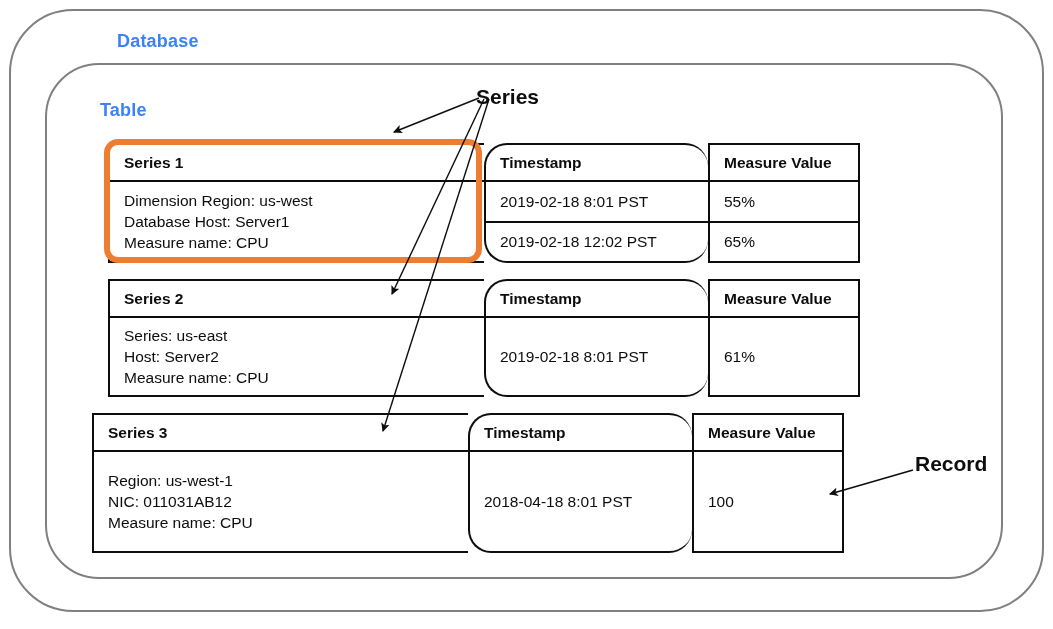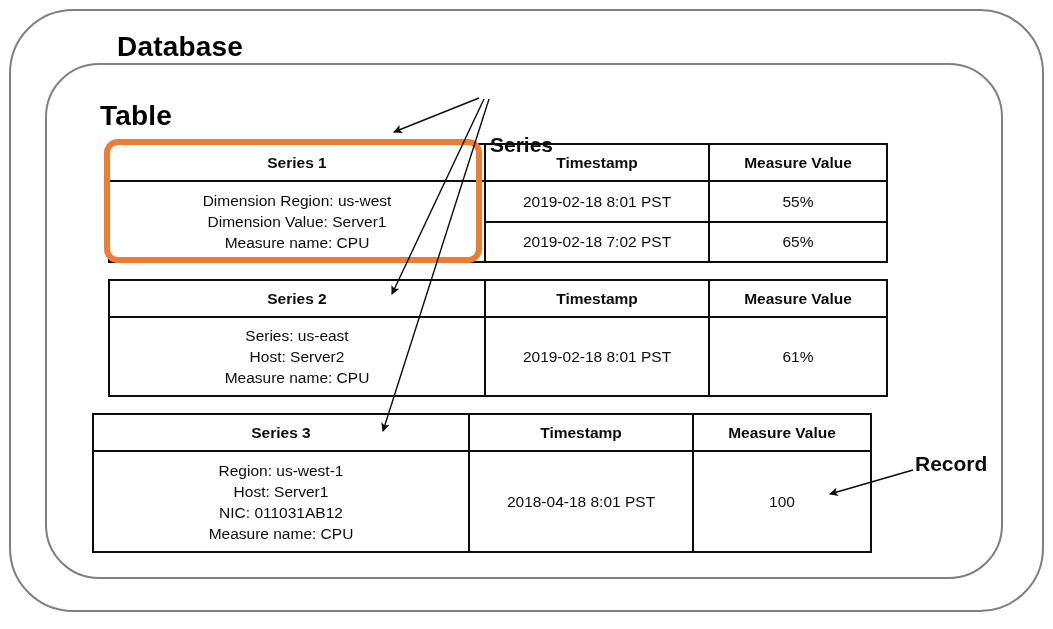--- a/index.html
+++ b/index.html
@@ -38,62 +38,61 @@
     top: 63px;
     width: 958px;
     height: 516px;
     border-radius: 54px;
   }
 
   
   .caption {
     position: absolute;
     font-weight: bold;
-    font-size: 28px;
+    font-size: 18px;
     letter-spacing: .2px;
-    color: #000000;
+    color: #3b82f6;
     white-space: nowrap;
   }
   #db-caption { left: 117px; top: 31px; }
   #table-caption { left: 100px; top: 100px; }
 
   
   .annot {
     position: absolute;
     font-weight: bold;
     font-size: 21px;
     color: #0d0d0d;
     white-space: nowrap;
   }
-  #series-label { left: 490px; top: 85px; margin-top: 48px; }
+  #series-label { left: 476px; top: 85px; }
   #record-label { left: 915px; top: 452px; }
 
   
   .series-block {
     position: absolute;
     display: flex;
     box-sizing: border-box;
   }
   #block-1 { left: 108px; top: 143px; width: 780px; height: 120px; }
   #block-2 { left: 108px; top: 279px; width: 780px; height: 118px; }
   #block-3 { left: 92px; top: 413px; width: 780px; height: 140px; }
 
   .col {
     box-sizing: border-box;
     display: flex;
     flex-direction: column;
     border: 2.5px solid #0d0d0d;
     border-right-width: 0;
     background: #fff;
-    text-align: center;
   }
   .col:last-child { border-right-width: 2.5px; }
   .col-series { width: 376px; }
-  .col-ts     { width: 224px; }
-  .col-mv     { width: 180px; }
+  .col-ts     { width: 224px; border-radius: 23px; }
+  .col-mv     { width: 152px; }
 
   .cell {
     box-sizing: border-box;
     padding: 6px 14px;
     display: flex;
     flex-direction: column;
     justify-content: center;
     font-size: 15.5px;
     line-height: 21px;
     color: #0d0d0d;
@@ -145,28 +144,28 @@
   <div class="caption" id="db-caption">Database</div>
 
   <div class="round-box" id="table-box"></div>
   <div class="caption" id="table-caption">Table</div>
 
   <div class="series-block" id="block-1">
     <div class="col col-series">
       <div class="cell head">Series 1</div>
       <div class="cell body">
         <span class="line">Dimension Region: us-west</span>
-        <span class="line">Dimension Value: Server1</span>
+        <span class="line">Database Host: Server1</span>
         <span class="line">Measure name: CPU</span>
       </div>
     </div>
     <div class="col col-ts">
       <div class="cell head">Timestamp</div>
       <div class="cell body r-half">2019-02-18 8:01 PST</div>
-      <div class="cell body r-half">2019-02-18 7:02 PST</div>
+      <div class="cell body r-half">2019-02-18 12:02 PST</div>
     </div>
     <div class="col col-mv">
       <div class="cell head">Measure Value</div>
       <div class="cell body r-half">55%</div>
       <div class="cell body r-half">65%</div>
     </div>
   </div>
 
   <div class="series-block" id="block-2">
     <div class="col col-series">
@@ -185,21 +184,20 @@
       <div class="cell head">Measure Value</div>
       <div class="cell body">61%</div>
     </div>
   </div>
 
   <div class="series-block" id="block-3">
     <div class="col col-series">
       <div class="cell head">Series 3</div>
       <div class="cell body">
         <span class="line">Region: us-west-1</span>
-        <span class="line">Host: Server1</span>
         <span class="line">NIC: 011031AB12</span>
         <span class="line">Measure name: CPU</span>
       </div>
     </div>
     <div class="col col-ts">
       <div class="cell head">Timestamp</div>
       <div class="cell body">2018-04-18 8:01 PST</div>
     </div>
     <div class="col col-mv">
       <div class="cell head">Measure Value</div>

